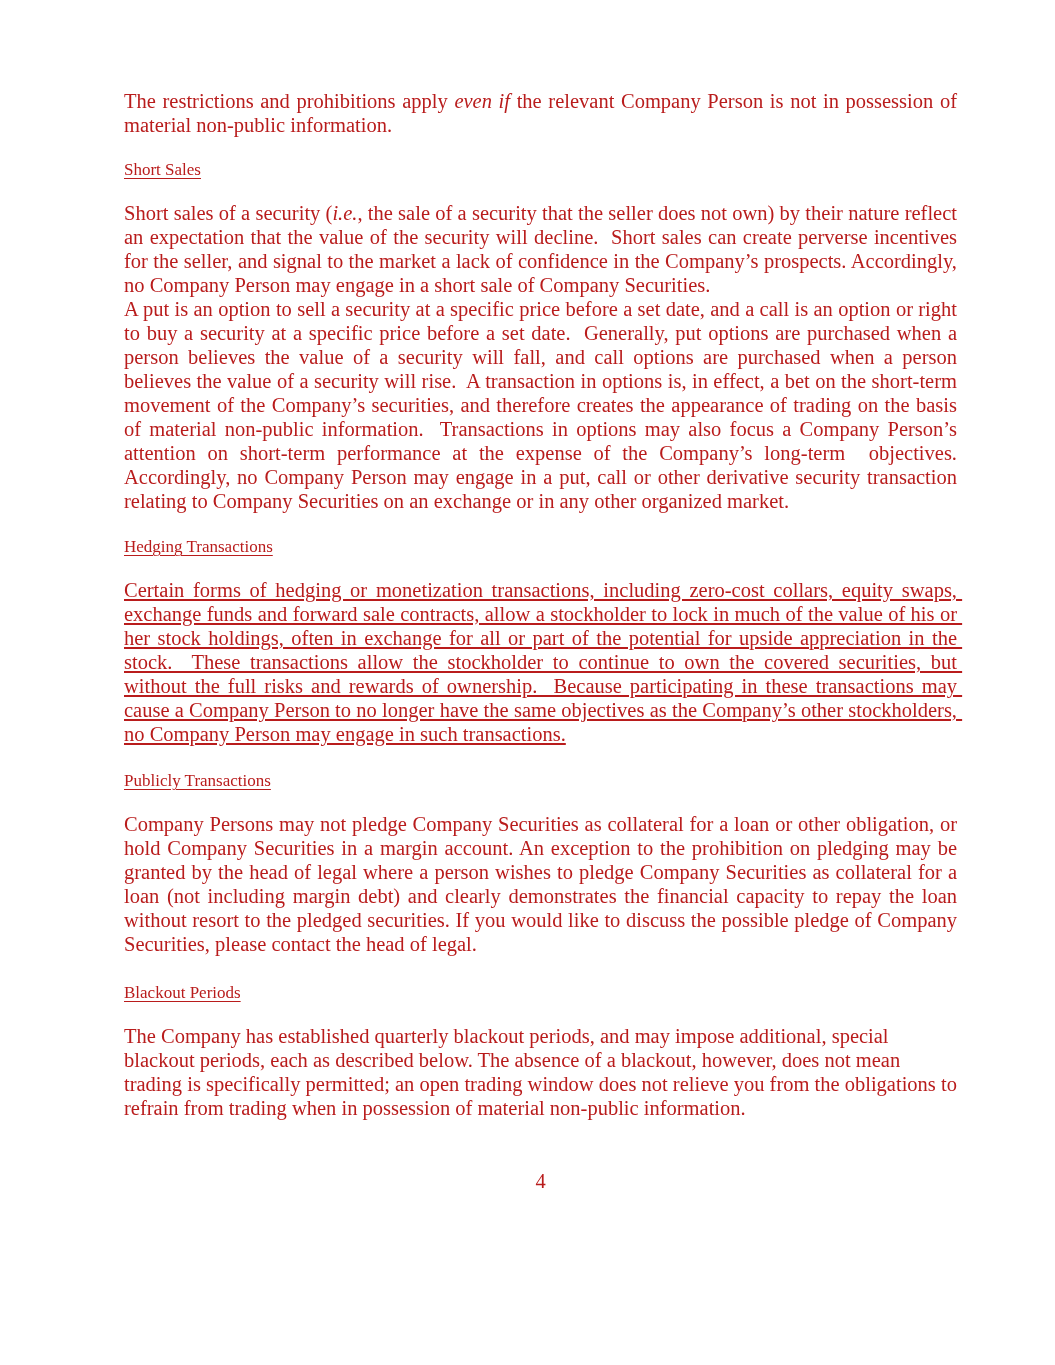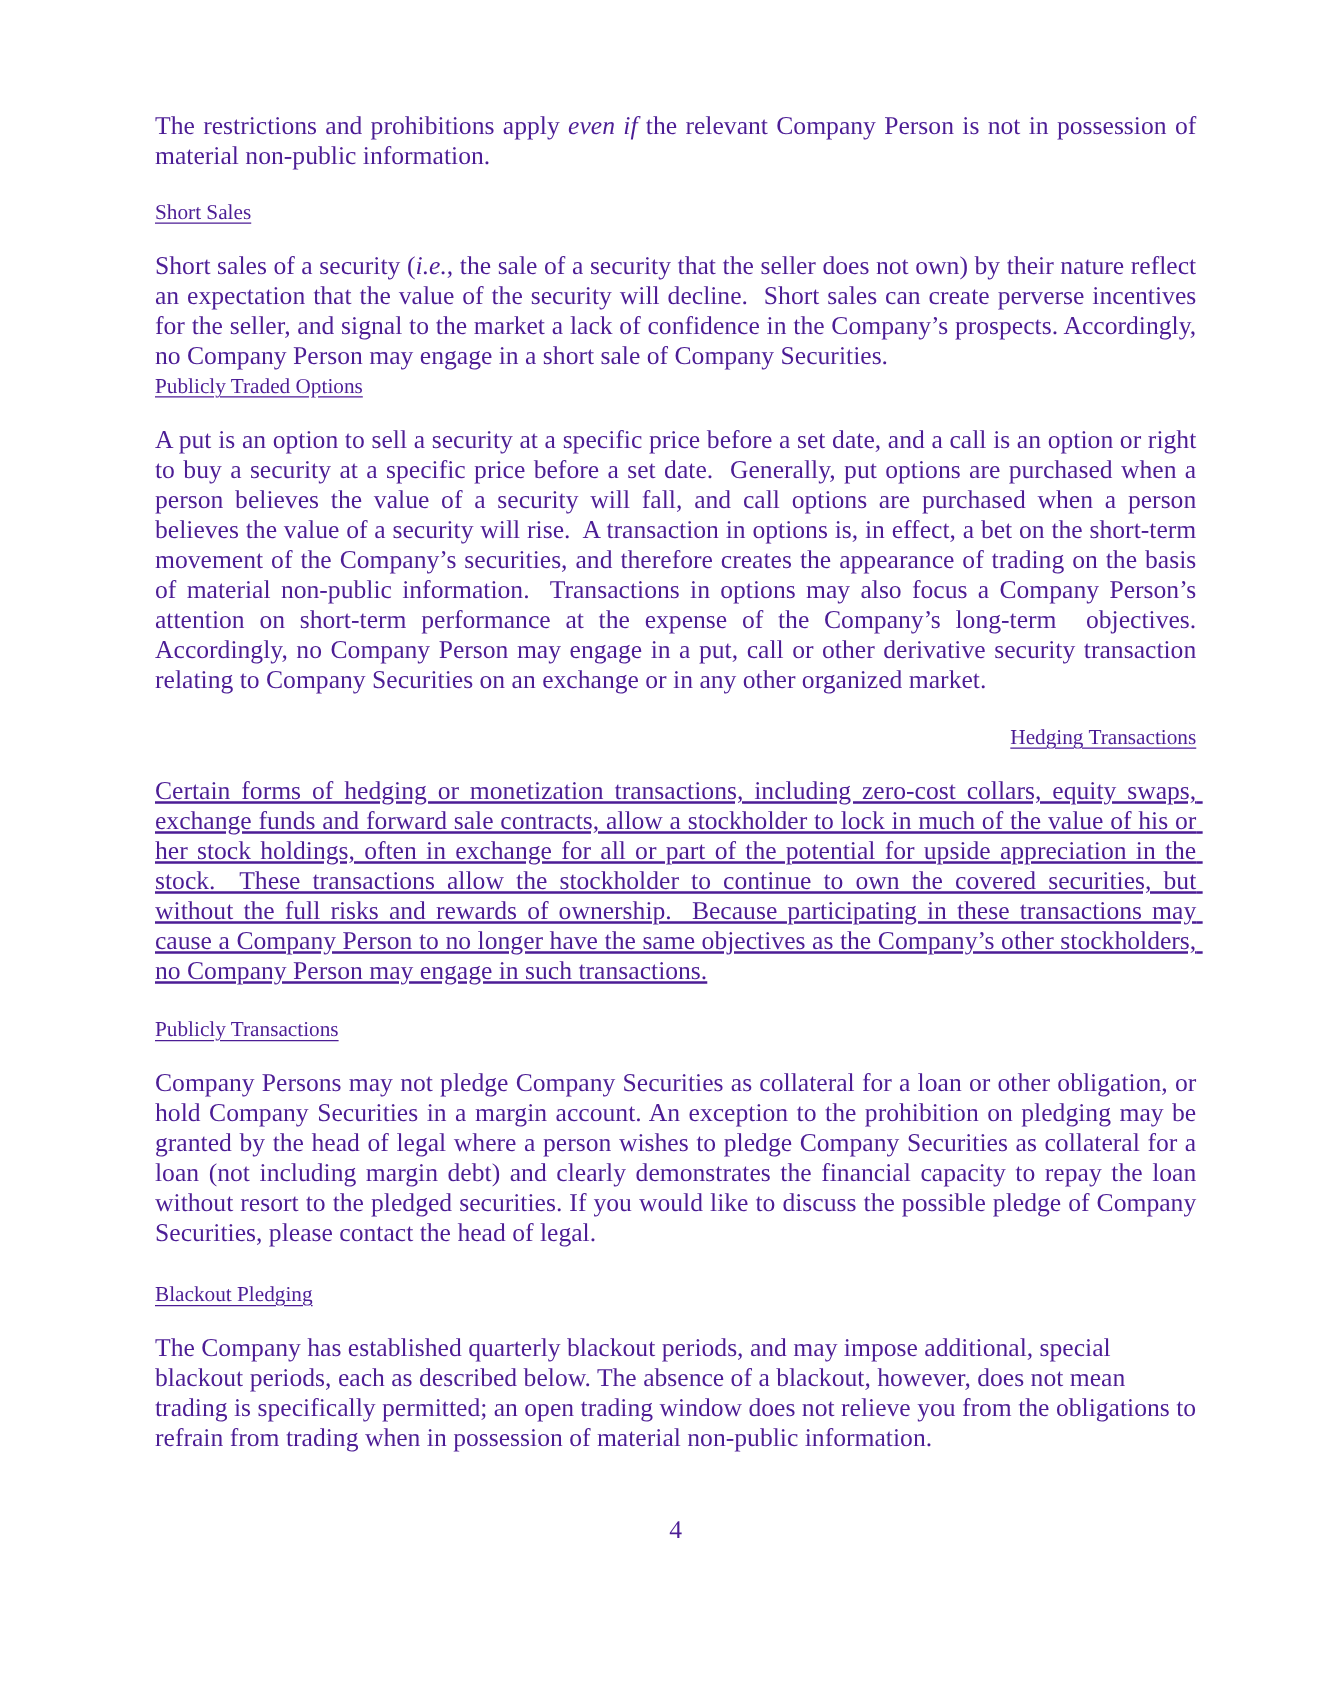--- a/index.html
+++ b/index.html
@@ -7,21 +7,21 @@
     padding: 0;
     background: #ffffff;
   }
   .page {
     position: relative;
     width: 1055px;
     height: 1365px;
     margin: 0 auto;
     background: #ffffff;
     overflow: hidden;
-    color: #4c1d95;
+    color: #b91c1c;
     font-family: "Liberation Serif", "DejaVu Serif", serif;
     font-size: 20.5px;
     line-height: 24px;
   }
   .content {
     padding: 89px 98px 0 124px;
   }
   .para {
     margin: 0;
     white-space: pre-wrap;
@@ -32,21 +32,21 @@
   .heading {
     margin: 0 0 19px 0;
     font-size: 17px;
     font-weight: normal;
     text-decoration: underline;
     text-underline-offset: 3px;
   }
   .p-intro      { margin-bottom: 21px; }
   .p-shortsales { }
   .h-normal     { margin-top: 0; }
-  .h-hedging    { margin-top: 16px; text-align: right; }
+  .h-hedging    { margin-top: 16px; }
   .h-pledging   { margin-top: 23px; }
   .h-blackout   { margin-top: 25px; }
   .p-options    { margin-bottom: 22px; }
   .p-hedging    { margin-bottom: 12px; text-decoration: underline; }
   .p-pledging   { margin-bottom: 0; }
   .p-blackout   { margin-bottom: 12px; }
   .page-number {
     margin-top: 49px;
     text-align: center;
   }
@@ -59,35 +59,34 @@
   <div class="content">
 
     <p class="para justify p-intro"><span>The restrictions and prohibitions apply </span><span class="it">even if</span><span> the relevant Company Person is not in possession of material non-public information.</span></p>
 
     <section>
       <h2 class="heading h-normal">Short Sales</h2>
       <p class="para justify p-shortsales"><span>Short sales of a security (</span><span class="it">i.e.</span><span>, the sale of a security that the seller does not own) by their nature reflect an expectation that the value of the security will decline.  Short sales can create perverse incentives for the seller, and signal to the market a lack of confidence in the Company’s prospects. Accordingly, no Company Person may engage in a short sale of Company Securities.</span></p>
     </section>
 
     <section>
-      <h2 class="heading h-normal">Publicly Traded Options</h2>
       <p class="para justify p-options">A put is an option to sell a security at a specific price before a set date, and a call is an option or right to buy a security at a specific price before a set date.  Generally, put options are purchased when a person believes the value of a security will fall, and call options are purchased when a person believes the value of a security will rise.  A transaction in options is, in effect, a bet on the short-term movement of the Company’s securities, and therefore creates the appearance of trading on the basis of material non-public information.  Transactions in options may also focus a Company Person’s attention on short-term performance at the expense of the Company’s long-term  objectives.  Accordingly, no Company Person may engage in a put, call or other derivative security transaction relating to Company Securities on an exchange or in any other organized market.</p>
     </section>
 
     <section>
       <h2 class="heading h-hedging">Hedging Transactions</h2>
       <p class="para justify p-hedging">Certain forms of hedging or monetization transactions, including zero-cost collars, equity swaps, exchange funds and forward sale contracts, allow a stockholder to lock in much of the value of his or her stock holdings, often in exchange for all or part of the potential for upside appreciation in the stock.  These transactions allow the stockholder to continue to own the covered securities, but without the full risks and rewards of ownership.  Because participating in these transactions may cause a Company Person to no longer have the same objectives as the Company’s other stockholders, no Company Person may engage in such transactions.</p>
     </section>
 
     <section>
       <h2 class="heading h-pledging">Publicly Transactions</h2>
       <p class="para justify p-pledging">Company Persons may not pledge Company Securities as collateral for a loan or other obligation, or hold Company Securities in a margin account. An exception to the prohibition on pledging may be granted by the head of legal where a person wishes to pledge Company Securities as collateral for a loan (not including margin debt) and clearly demonstrates the financial capacity to repay the loan without resort to the pledged securities. If you would like to discuss the possible pledge of Company Securities, please contact the head of legal.</p>
     </section>
 
     <section>
-      <h2 class="heading h-blackout">Blackout Pledging</h2>
+      <h2 class="heading h-blackout">Blackout Periods</h2>
       <p class="para p-blackout">The Company has established quarterly blackout periods, and may impose additional, special blackout periods, each as described below. The absence of a blackout, however, does not mean trading is specifically permitted; an open trading window does not relieve you from the obligations to refrain from trading when in possession of material non-public information.</p>
     </section>
 
     <div class="page-number">4</div>
 
   </div>
 </div>
 
 </body></html>

